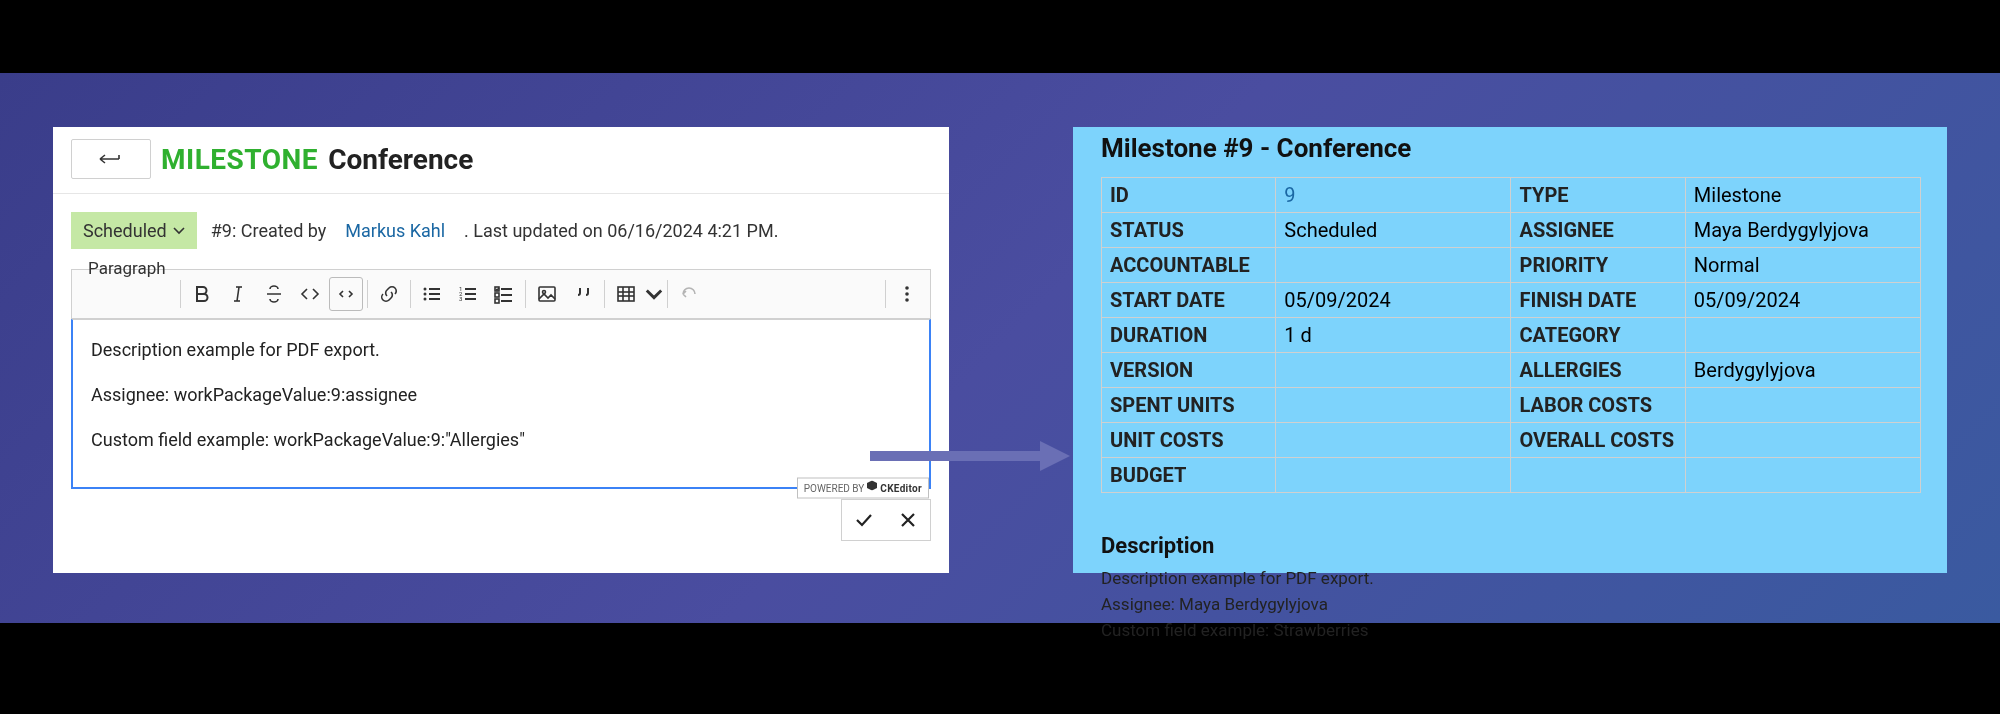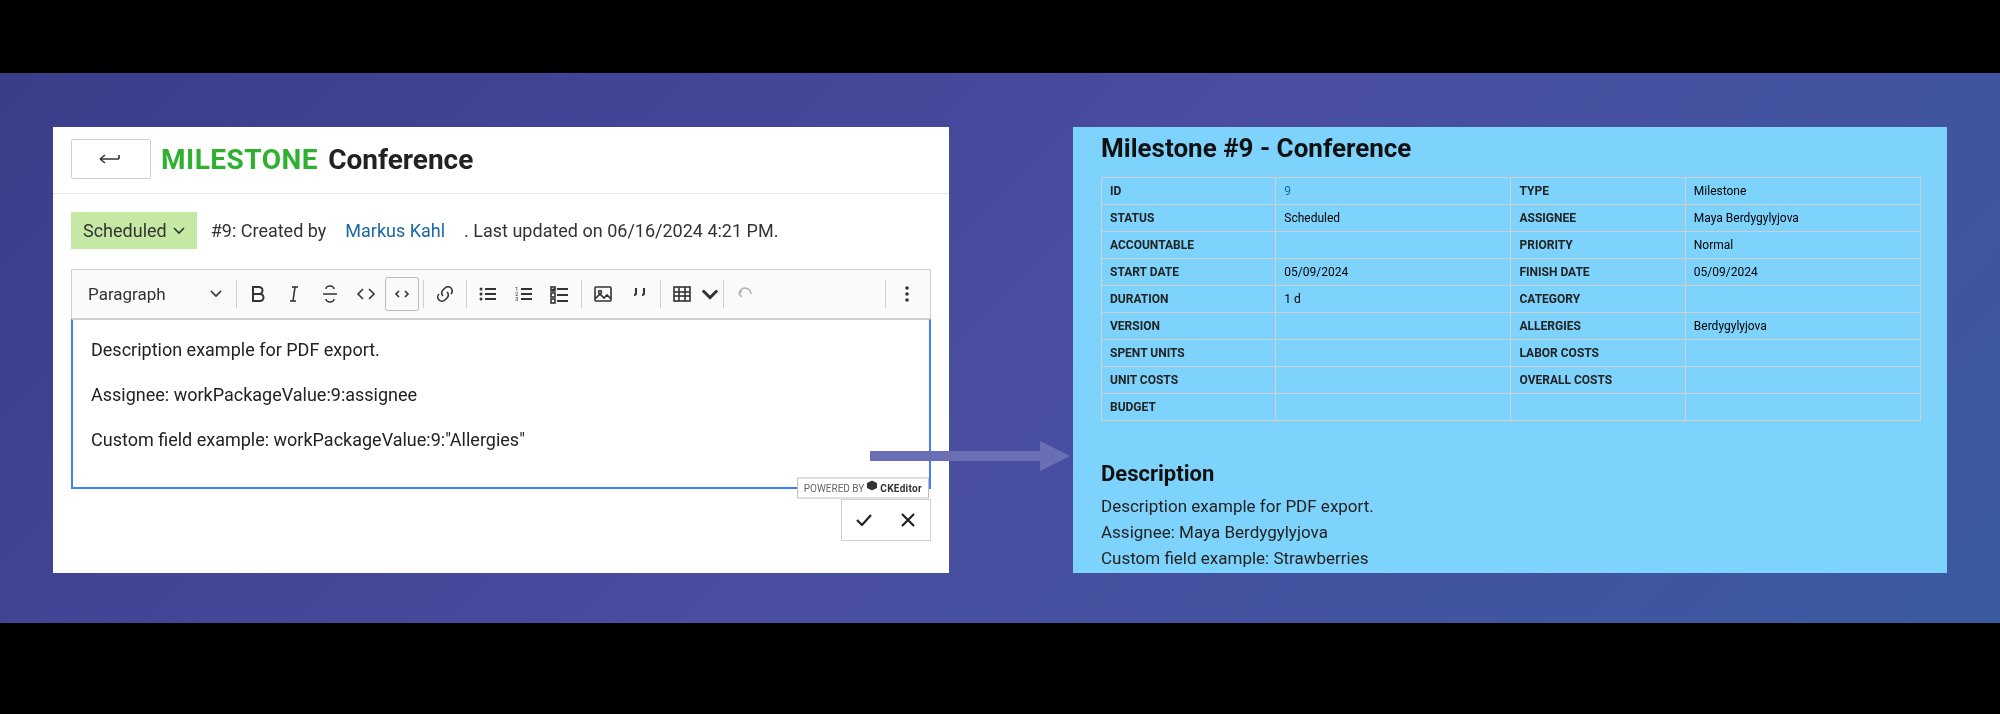--- a/index.html
+++ b/index.html
@@ -109,20 +109,21 @@
   }
   .para-select {
     display: flex;
     align-items: center;
     gap: 44px;
     font-size: 17px;
     color: #333;
     padding: 6px 10px;
     border-radius: 3px;
     cursor: pointer;
+    flex-direction: column;
   }
   .tb-btn {
     width: 34px; height: 34px;
     display: flex;
     align-items: center;
     justify-content: center;
     cursor: pointer;
     border-radius: 3px;
   }
   .tb-btn svg { width: 20px; height: 20px; stroke: #333; fill: none; stroke-width: 1.6; }
@@ -178,21 +179,21 @@
   }
   .wp-title {
     font-size: 26px;
     font-weight: 700;
     color: #111;
     margin-bottom: 14px;
   }
   table.wp-table {
     width: 100%;
     border-collapse: collapse;
-    font-size: 12px;
+    font-size: 20px;
   }
   .wp-table td {
     border: 1px solid #d0d0d0;
     padding: 5px 8px;
     vertical-align: middle;
     height: 27px;
   }
   .wp-table td.lbl {
     font-weight: 700;
     text-transform: uppercase;

